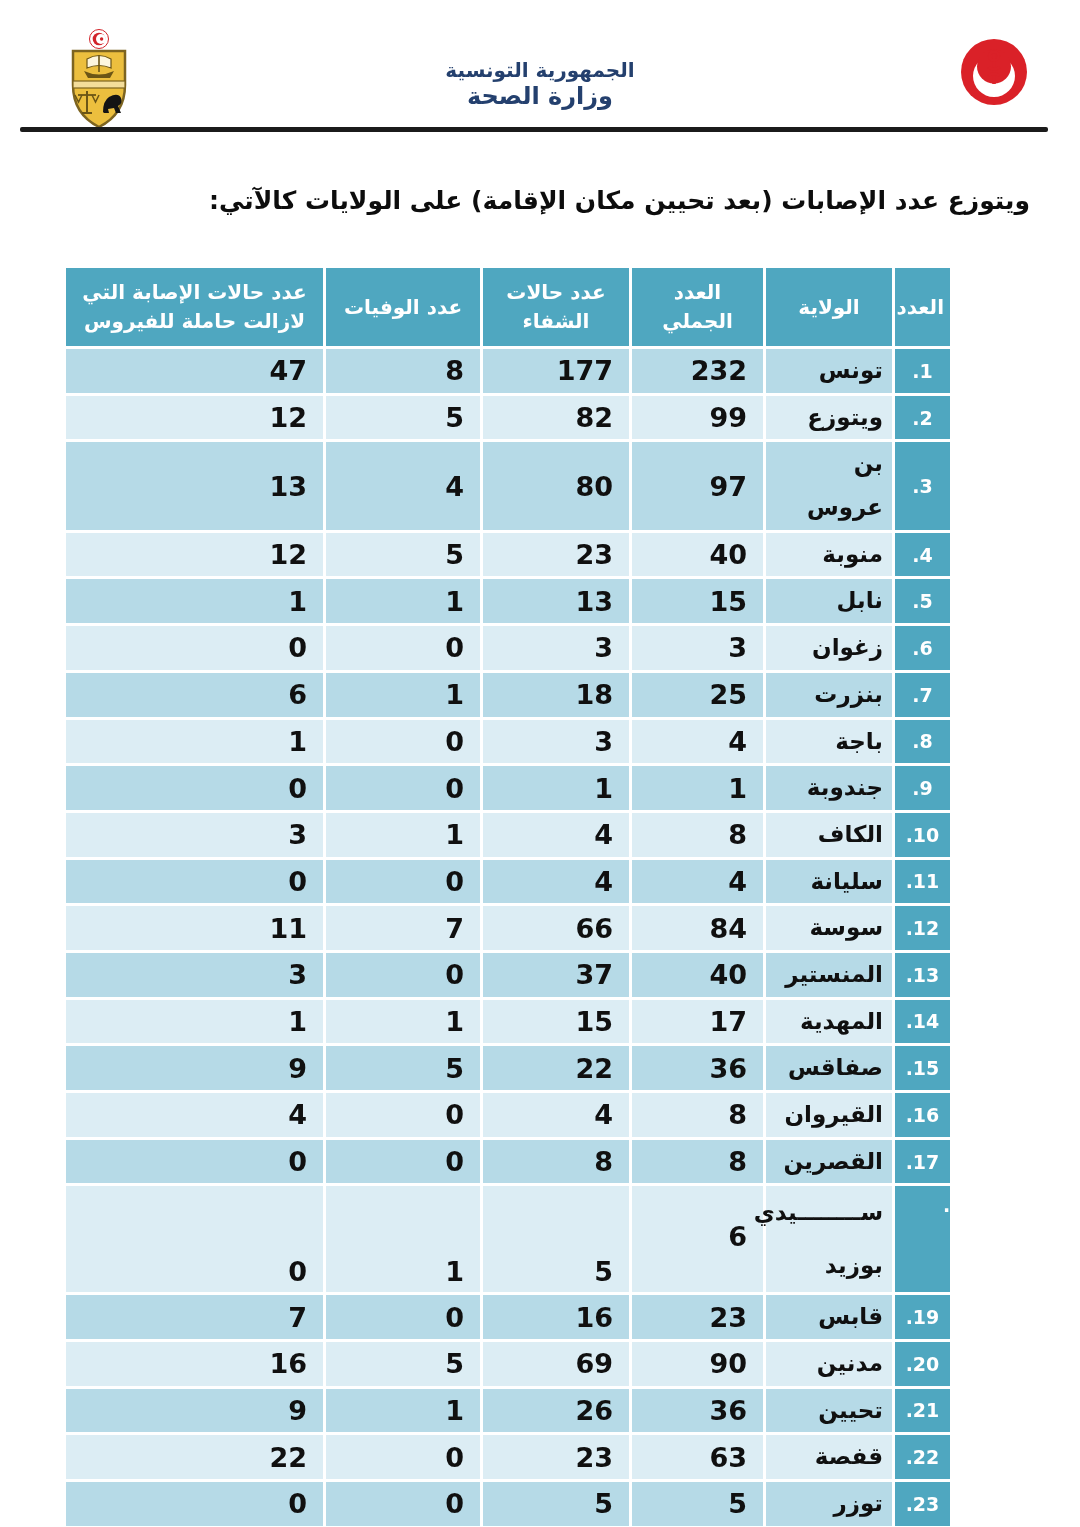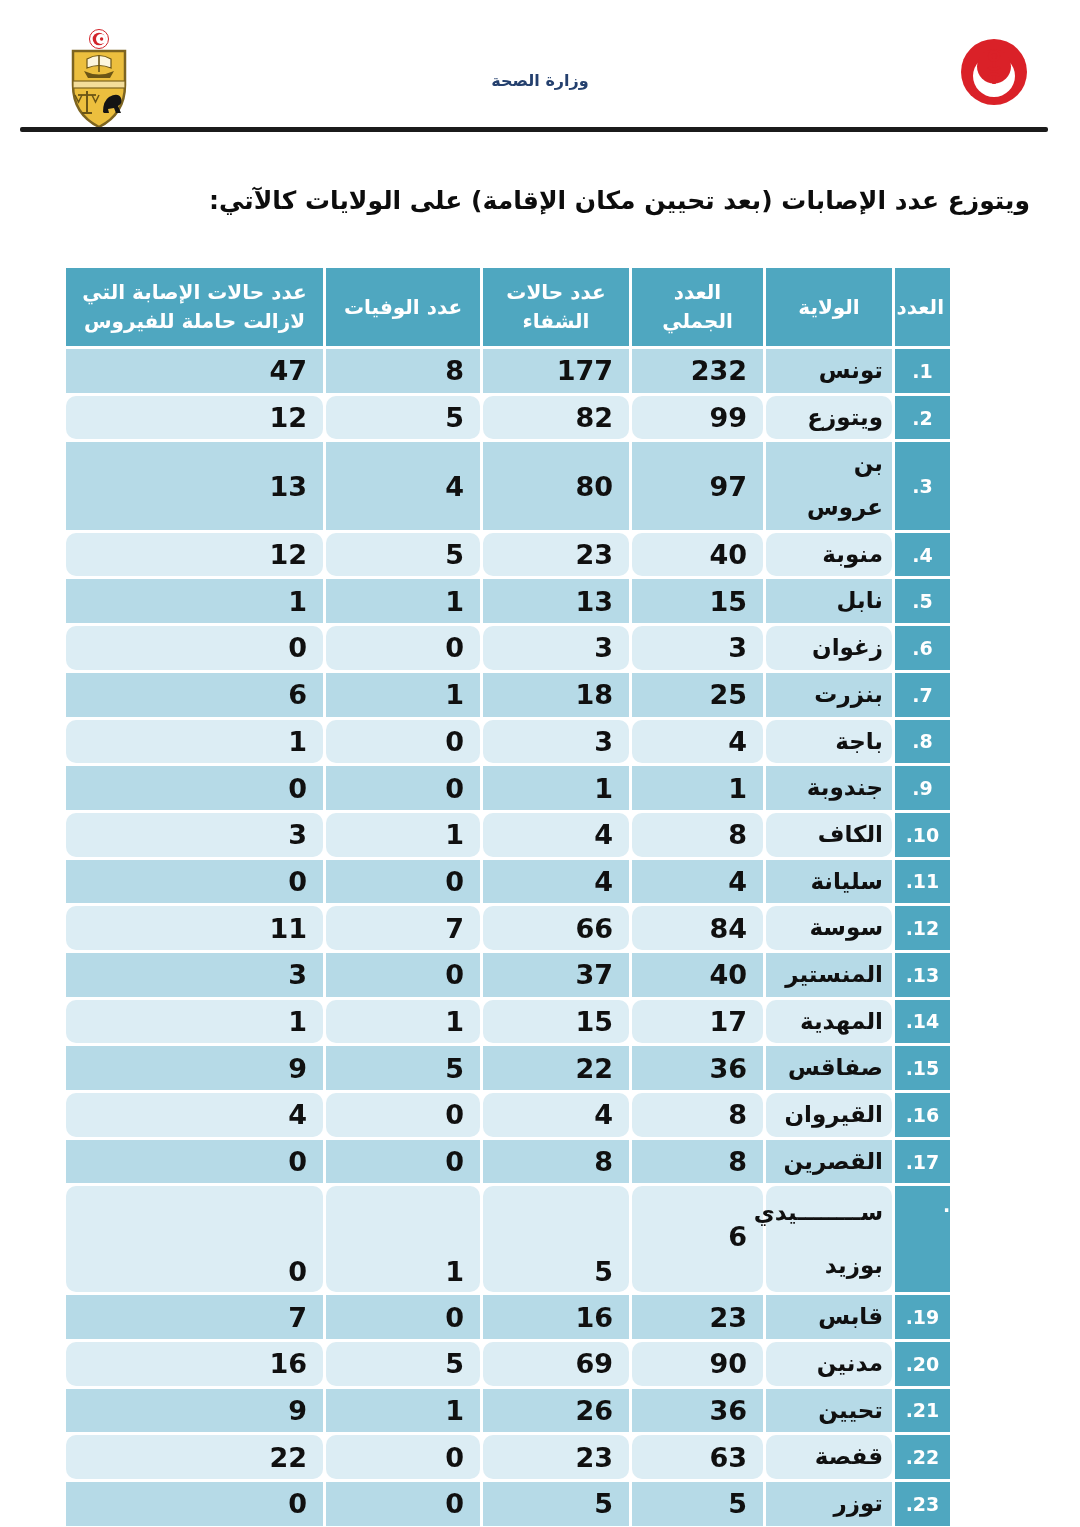--- a/index.html
+++ b/index.html
@@ -12,21 +12,21 @@
     font-family:"DejaVu Sans", sans-serif;
     overflow:hidden;
   }
 
   
   .doc-header { position:absolute; top:0; left:0; width:100%; height:133px; }
   .coat { position:absolute; left:62px; top:28px; width:74px; height:102px; }
   .moh-logo { position:absolute; right:50px; top:36px; width:72px; height:72px; }
   .titles { position:absolute; left:0; right:0; top:58px; text-align:center; direction:rtl; }
   .republic { font-size:20px; font-weight:bold; color:var(--navy); letter-spacing:0.5px; }
-  .ministry { font-size:16px; font-weight:bold; color:var(--navy); margin-top:13px; }
+  .ministry { font-size:24px; font-weight:bold; color:var(--navy); }
   .rule { position:absolute; top:127px; left:20px; width:1028px; height:5px; background:#1b1b1b; border-radius:2px; }
 
   
   .intro {
     position:absolute; top:186px; right:50px; left:60px;
     direction:rtl; text-align:right;
     font-size:25px; font-weight:bold; color:#0d0d0d;
   }
 
   
@@ -50,21 +50,21 @@
   td { font-size:27px; font-weight:bold; color:#101010; }
   td.numcol {
     background:var(--teal);
     color:#ffffff;
     direction:ltr; text-align:center;
     font-size:19px; height:38px;
   }
   td.wilaya { text-align:right; padding-left:4px; padding-right:9px; font-size:23px; line-height:1.9; }
   td.val { text-align:right; padding-left:6px; padding-right:16px; }
   tr.dark  td:not(.numcol) { background:var(--row-dark); }
-  tr.light td:not(.numcol) { background:var(--row-light);border-radius:10px; }
+  tr.light td:not(.numcol) { background:var(--row-light); }
 
   tr.tall td { height:82px; }
   tr.tall td.numcol { vertical-align:top; padding-top:8px;padding-left:48px; }
   tr.tall td.wilaya { vertical-align:middle; line-height:2.3;margin-top:31px; }
   tr.tall td.val { vertical-align:bottom; padding-bottom:5px; }
   tr.tall td.c-total { vertical-align:middle; }
 </style>
 </head>
 <body>
 
@@ -90,20 +90,21 @@
       <line x1="25" y1="63" x2="25" y2="85" stroke="#6b5516" stroke-width="2"></line>
       <line x1="16" y1="67" x2="34" y2="67" stroke="#6b5516" stroke-width="1.8"></line>
       <path d="M13 67 l3.5 7 l3.5 -7" fill="none" stroke="#6b5516" stroke-width="1.5"></path>
       <path d="M30 67 l3.5 7 l3.5 -7" fill="none" stroke="#6b5516" stroke-width="1.5"></path>
       <line x1="20" y1="85" x2="30" y2="85" stroke="#6b5516" stroke-width="2"></line>
 
       <path d="M41 84 q0 -11 6 -15 q9 -5 12 1 q2 5 -3 8 l3 7 h-5 l-2 -5 l-6 1 l1 4 h-5 z" fill="#141414"></path>
     </svg>
 
     <div class="titles">
+      <div class="republic">الجمهورية التونسية</div>
       <div class="ministry">وزارة الصحة</div>
     </div>
 
     <svg class="moh-logo" viewBox="0 0 72 72" aria-hidden="true">
       <circle cx="36" cy="36" r="33" fill="#da2128"></circle>
       <circle cx="36" cy="40" r="21" fill="#ffffff"></circle>
       <circle cx="36" cy="30.5" r="17" fill="#da2128"></circle>
       <line x1="36" y1="15" x2="36" y2="48" stroke="#da2128" stroke-width="3.6"></line>
       <circle cx="36" cy="20" r="4.6" fill="none" stroke="#da2128" stroke-width="3"></circle>
       <path d="M30.5 31 q5.5 5 11 0" fill="none" stroke="#da2128" stroke-width="3"></path>

